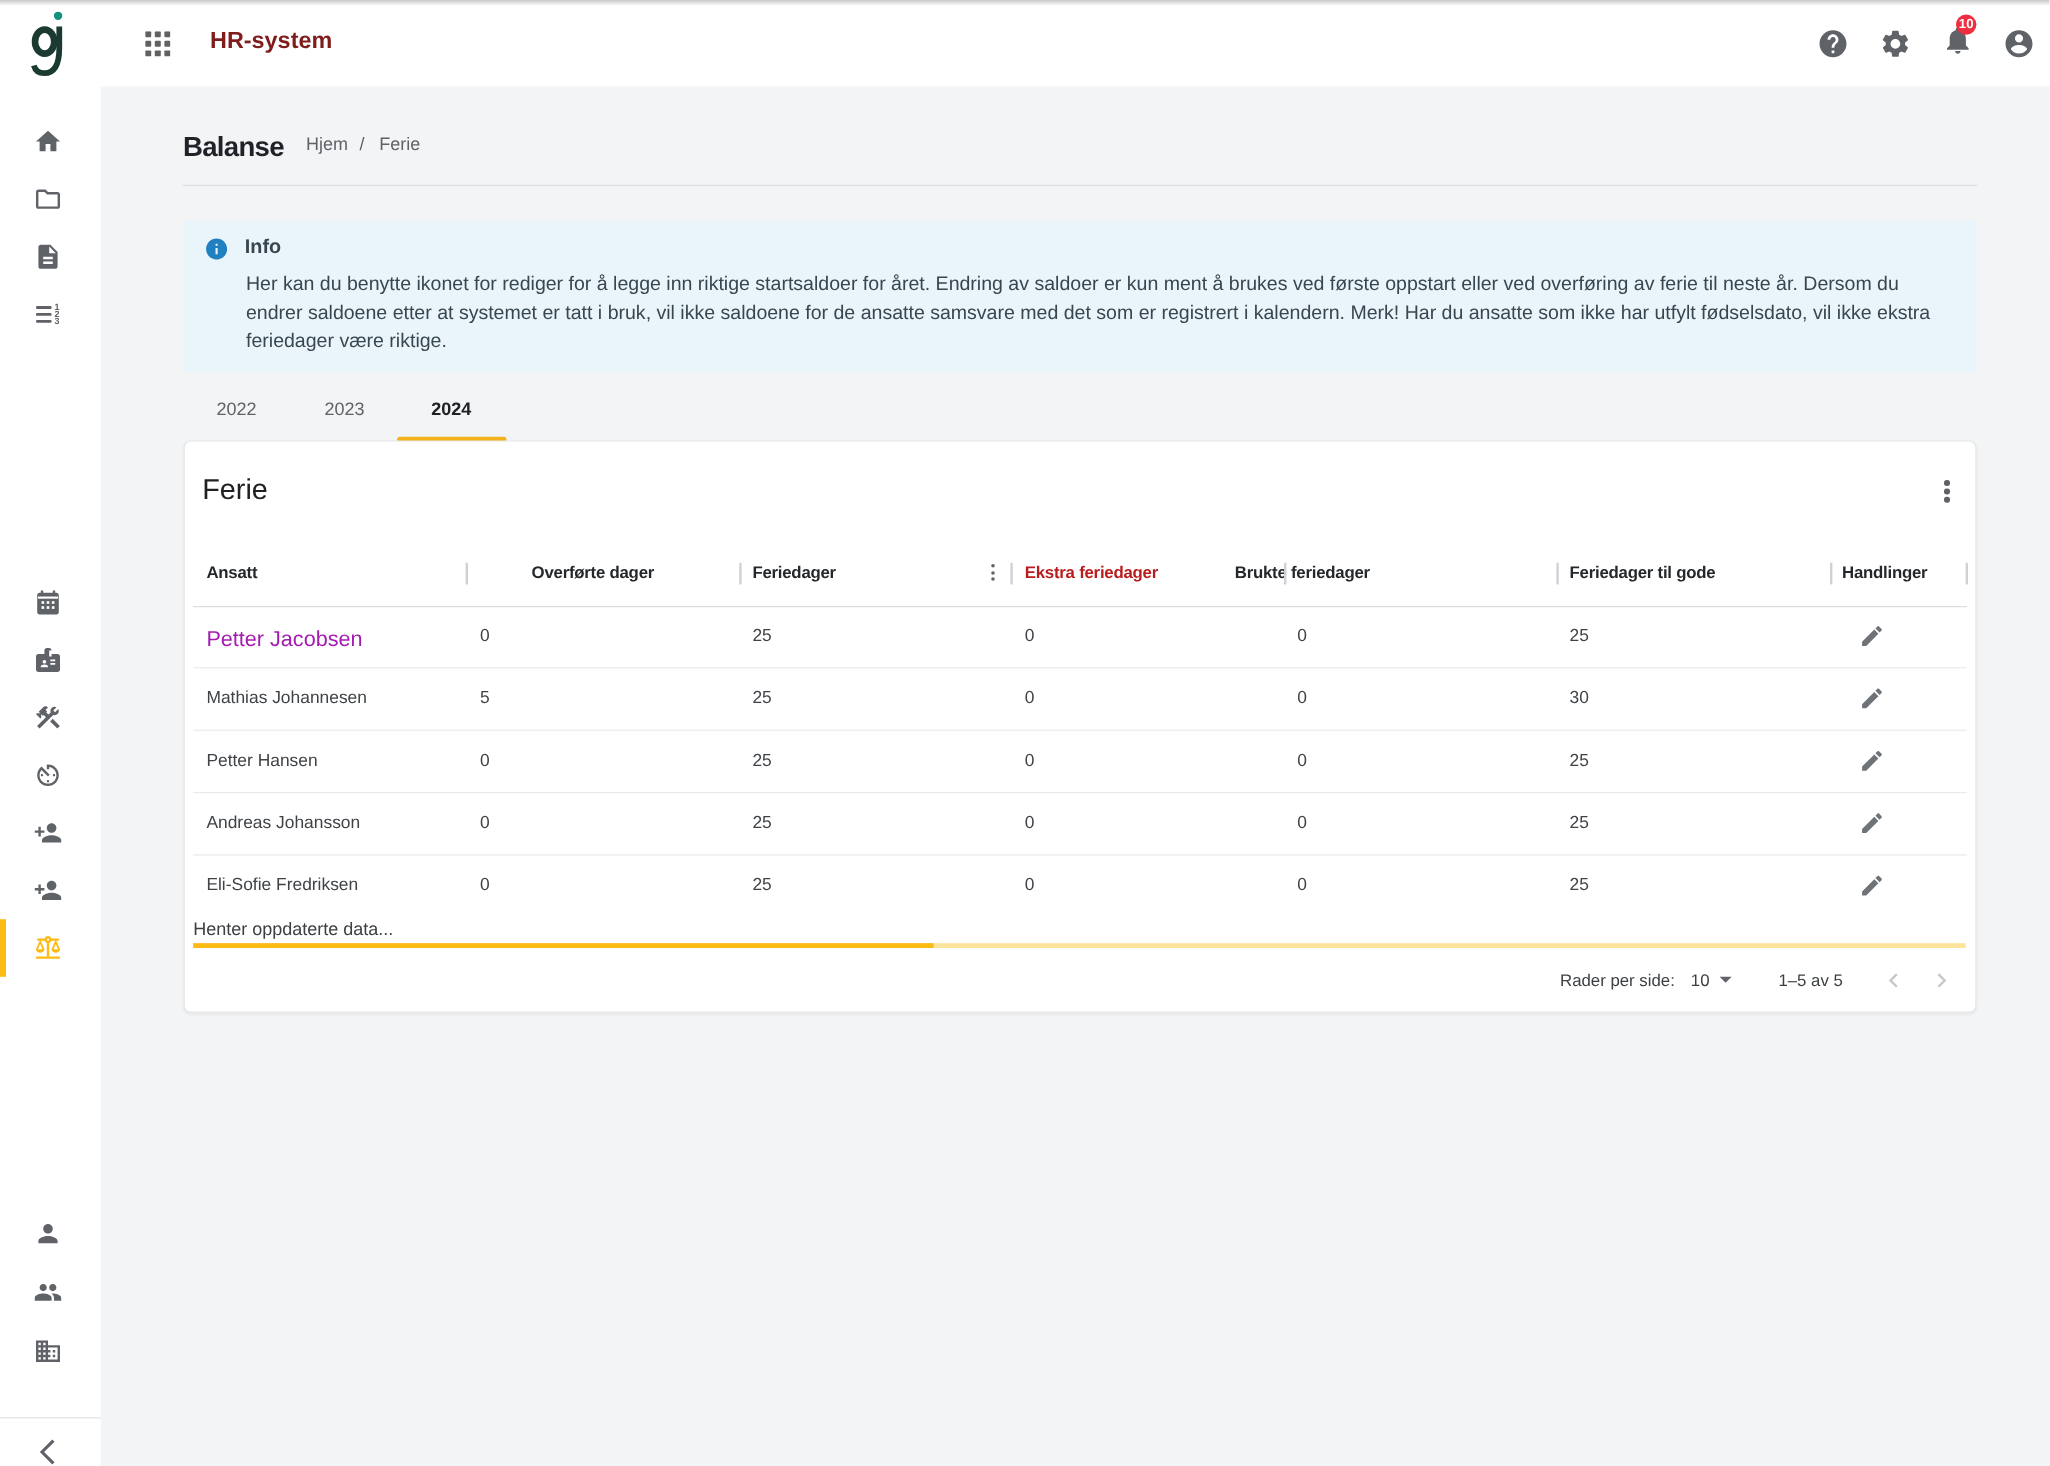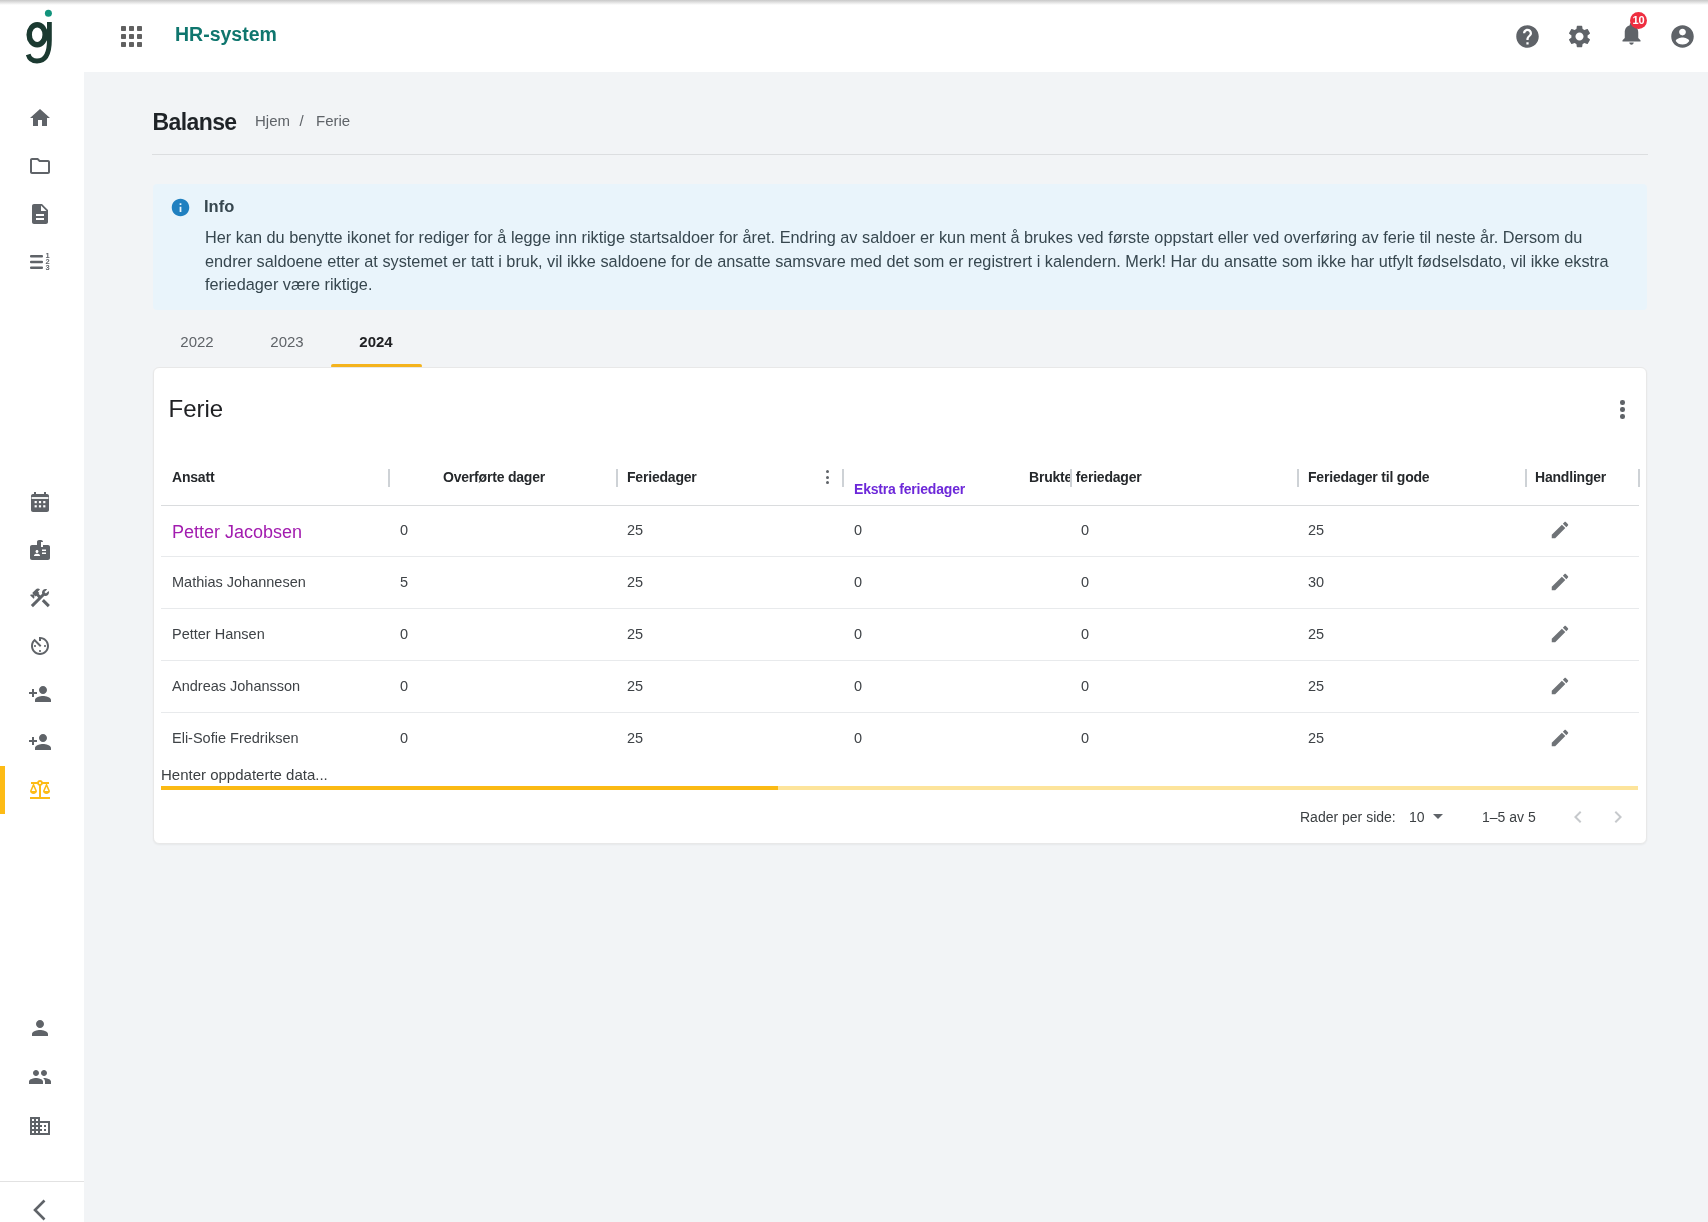--- a/index.html
+++ b/index.html
@@ -26,21 +26,21 @@
       <rect x="8" y="0" width="5" height="5" rx="0.8"></rect>
       <rect x="16" y="0" width="5" height="5" rx="0.8"></rect>
     <rect x="0" y="8" width="5" height="5" rx="0.8"></rect>
       <rect x="8" y="8" width="5" height="5" rx="0.8"></rect>
       <rect x="16" y="8" width="5" height="5" rx="0.8"></rect>
     <rect x="0" y="16" width="5" height="5" rx="0.8"></rect>
       <rect x="8" y="16" width="5" height="5" rx="0.8"></rect>
       <rect x="16" y="16" width="5" height="5" rx="0.8"></rect>
   </g>
 </svg>
-<div class="abs" style="left:175px; top:23px; font-size:19.5px; font-weight:bold; color:#0f766e;">HR-system</div>
+<div class="abs" style="left:175px; top:23px; font-size:19.5px; font-weight:bold; color:#7f1d1d;">HR-system</div>
 
 <svg class="mi" style="left:1513.5px; top:22.5px;" width="27" height="27" viewBox="0 0 24 24">
     <path d="M12 2C6.48 2 2 6.48 2 12s4.48 10 10 10 10-4.48 10-10S17.52 2 12 2zm1 17h-2v-2h2v2zm2.07-7.75l-.9.92C13.45 12.9 13 13.5 13 15h-2v-.5c0-1.1.45-2.1 1.17-2.83l1.24-1.26c.37-.36.59-.86.59-1.41 0-1.1-.9-2-2-2s-2 .9-2 2H8c0-2.21 1.79-4 4-4s4 1.79 4 4c0 .88-.36 1.68-.93 2.25z"></path>
   </svg>
 <svg class="mi" style="left:1565.5px; top:22.5px;" width="27" height="27" viewBox="0 0 24 24">
     <path d="M19.14 12.94c.04-.3.06-.61.06-.94 0-.32-.02-.64-.07-.94l2.03-1.58c.18-.14.23-.41.12-.61l-1.92-3.32c-.12-.22-.37-.29-.59-.22l-2.39.96c-.5-.38-1.03-.7-1.62-.94l-.36-2.54c-.04-.24-.24-.41-.48-.41h-3.84c-.24 0-.43.17-.47.41l-.36 2.54c-.59.24-1.13.57-1.62.94l-2.39-.96c-.22-.08-.47 0-.59.22L2.74 8.87c-.12.21-.08.47.12.61l2.03 1.58c-.05.3-.09.63-.09.94s.02.64.07.94l-2.03 1.58c-.18.14-.23.41-.12.61l1.92 3.32c.12.22.37.29.59.22l2.39-.96c.5.38 1.03.7 1.62.94l.36 2.54c.05.24.24.41.48.41h3.84c.24 0 .44-.17.47-.41l.36-2.54c.59-.24 1.13-.56 1.62-.94l2.39.96c.22.08.47 0 .59-.22l1.92-3.32c.12-.22.07-.47-.12-.61l-2.01-1.58zM12 15.6c-1.98 0-3.6-1.62-3.6-3.6s1.62-3.6 3.6-3.6 3.6 1.62 3.6 3.6-1.62 3.6-3.6 3.6z"></path>
   </svg>
 <svg class="mi" style="left:1617.5px; top:19.8px;" width="27" height="27" viewBox="0 0 24 24">
     <path d="M12 22c1.1 0 2-.9 2-2h-4c0 1.1.89 2 2 2zm6-6v-5c0-3.07-1.64-5.64-4.5-6.32V4c0-.83-.67-1.5-1.5-1.5s-1.5.67-1.5 1.5v.68C7.63 5.36 6 7.92 6 11v5l-2 2v1h16v-1l-2-2z"></path>
   </svg>
@@ -137,21 +137,21 @@
 <div class="abs" style="left:168.5px; top:395px; font-size:24px; color:#202124;">Ferie</div>
 <div class="abs" style="left:1620px; top:400px;">
   <div style="width:4.5px; height:4.5px; border-radius:50%; background:#5f6368; margin-bottom:2.5px;"></div>
   <div style="width:4.5px; height:4.5px; border-radius:50%; background:#5f6368; margin-bottom:2.5px;"></div>
   <div style="width:4.5px; height:4.5px; border-radius:50%; background:#5f6368;"></div>
 </div>
 
 <div class="abs" style="left:172px; top:468.5px; font-size:14px; font-weight:600; letter-spacing:-0.2px; color:#25282b;">Ansatt</div>
 <div class="abs" style="left:400px; top:468.5px; font-size:14px; font-weight:600; letter-spacing:-0.2px; color:#25282b;margin-left:43px;">Overførte dager</div>
 <div class="abs" style="left:627px; top:468.5px; font-size:14px; font-weight:600; letter-spacing:-0.2px; color:#25282b;text-align:right;">Feriedager</div>
-<div class="abs" style="left:854px; top:468.5px; font-size:14px; font-weight:600; letter-spacing:-0.2px; color:#6d28d9;margin-top:12px;">Ekstra feriedager</div>
+<div class="abs" style="left:854px; top:468.5px; font-size:14px; font-weight:600; letter-spacing:-0.2px; color:#b91c1c;">Ekstra feriedager</div>
 <div class="abs" style="left:1029px; top:468.5px; font-size:14px; font-weight:600; letter-spacing:-0.2px; color:#25282b;">Brukte feriedager</div>
 <div class="abs" style="left:1308px; top:468.5px; font-size:14px; font-weight:700; letter-spacing:-0.2px; color:#25282b;">Feriedager til gode</div>
 <div class="abs" style="left:1535px; top:468.5px; font-size:14px; font-weight:600; letter-spacing:-0.2px; color:#25282b;">Handlinger</div>
 <div class="abs" style="left:388px; top:468.5px; width:1.6px; height:18px; background:#ced2d6;"></div>
 <div class="abs" style="left:616px; top:468.5px; width:1.6px; height:18px; background:#ced2d6;"></div>
 <div class="abs" style="left:842px; top:468.5px; width:1.6px; height:18px; background:#ced2d6;"></div>
 <div class="abs" style="left:1070px; top:468.5px; width:1.6px; height:18px; background:#ced2d6;"></div>
 <div class="abs" style="left:1297px; top:468.5px; width:1.6px; height:18px; background:#ced2d6;"></div>
 <div class="abs" style="left:1525px; top:468.5px; width:1.6px; height:18px; background:#ced2d6;"></div>
 <div class="abs" style="left:1638px; top:468.5px; width:1.6px; height:18px; background:#ced2d6;"></div>

